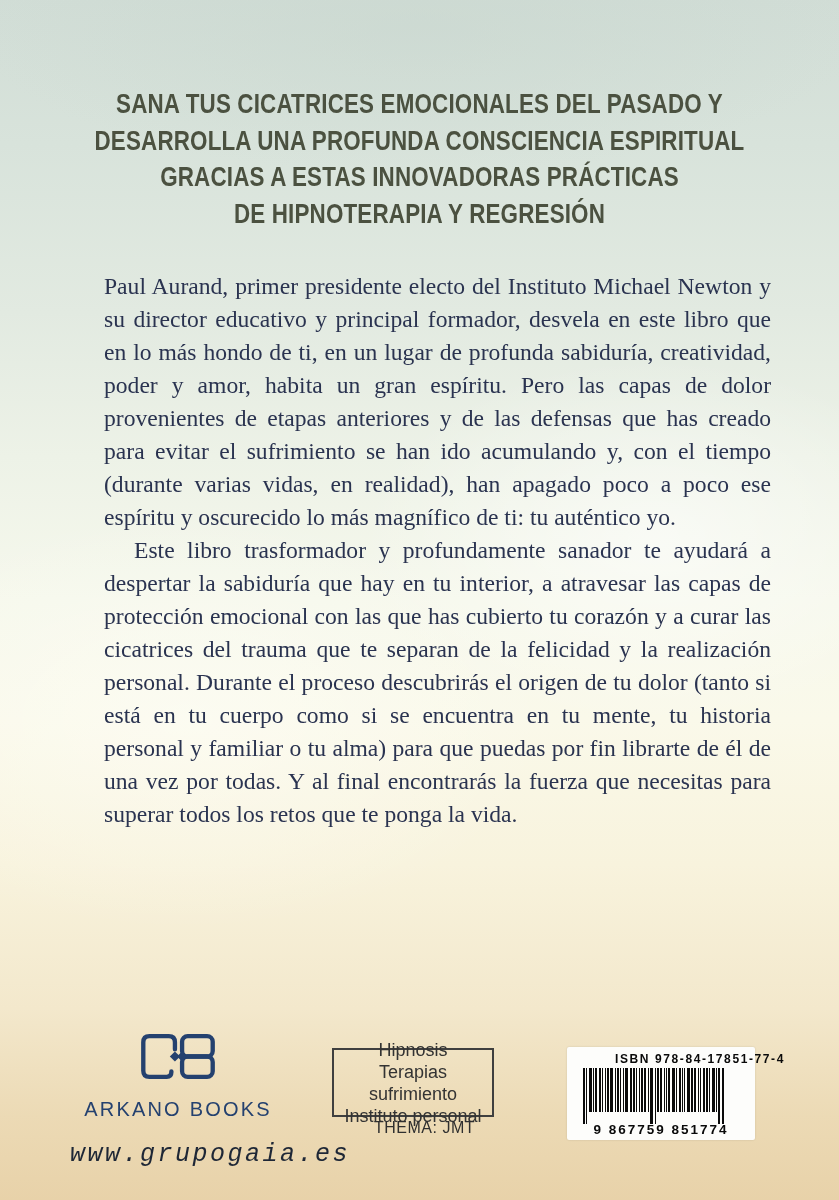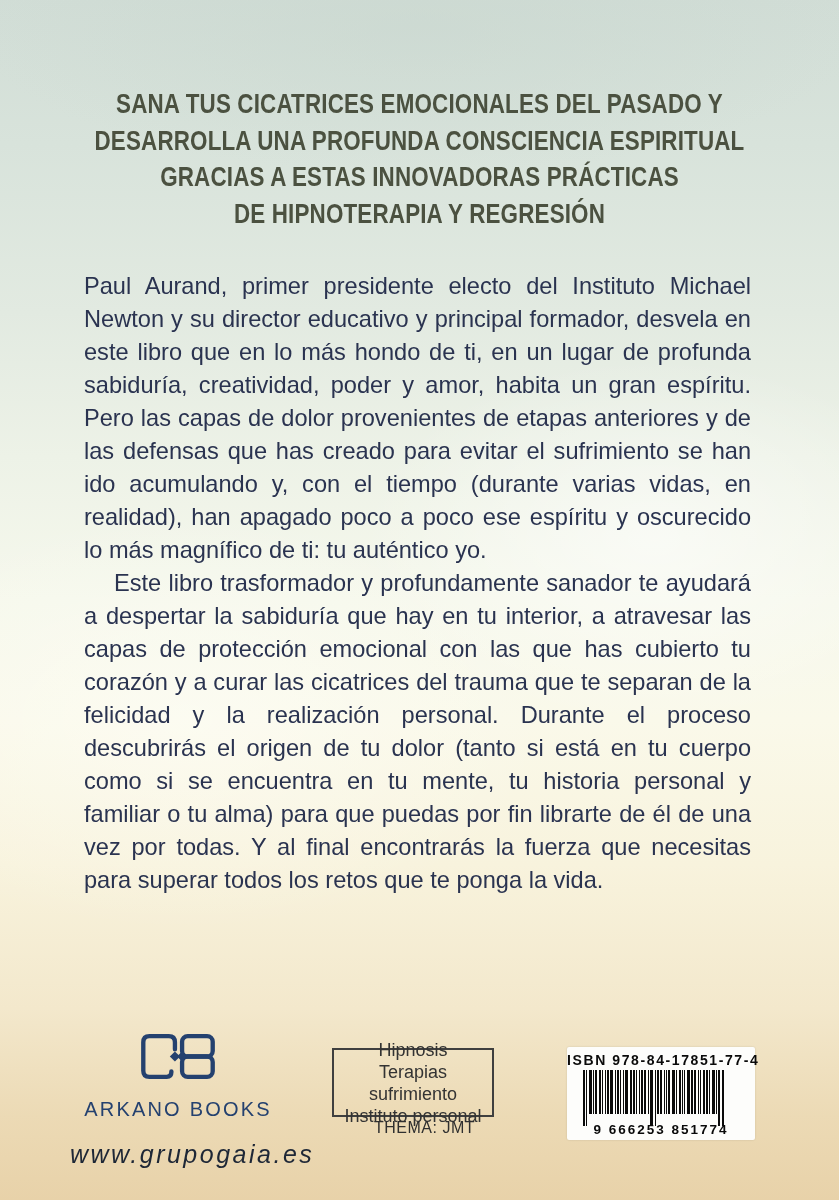--- a/index.html
+++ b/index.html
@@ -23,42 +23,42 @@
     text-align:center;
     font-weight:bold;font-size:28px;line-height:36.5px;
     letter-spacing:0.2px;
     color:#4b5140;
     transform:scaleX(0.8);
     transform-origin:50% 0;
   }
   .headline .hl{display:block;}
   
   .synopsis{
-    position:absolute;top:270px;left:84px;width:667px;
-    font-family:Liberation Sans, sans-serif;
+    position:absolute;top:270px;left:104px;width:667px;
+    font-family:Liberation Serif, serif;
     font-size:23.6px;line-height:33px;
     color:#2a3350;
     text-align:justify;
   }
   .synopsis p{margin:0;}
   .synopsis p + p{text-indent:30px;}
   
   .publisher{
     position:absolute;left:70px;top:1032px;width:216px;
     text-align:center;color:#24416f;
   }
   .publisher svg{display:block;margin:0 auto;}
   .publisher-name{
     margin-top:17px;
     font-size:20px;letter-spacing:2.2px;color:#24416f;
     white-space:nowrap;
   }
   .publisher-site{
     margin-top:19px;
-    font-family:Liberation Sans, sans-serif;font-style:italic;
+    font-family:Liberation Mono, monospace;font-style:italic;
     font-size:25px;letter-spacing:2.5px;color:#1e2736;
     white-space:nowrap;
   }
   .category-box{
     position:absolute;left:332px;top:1048px;width:162px;height:69px;
     border:2px solid #3f3f3f;box-sizing:border-box;
     display:flex;flex-direction:column;justify-content:center;
     text-align:center;
     font-size:18px;line-height:22px;color:#333333;
   }
@@ -68,22 +68,22 @@
     font-size:16px;color:#2f2f2f;letter-spacing:0.5px;
   }
   .barcode-panel{
     position:absolute;left:567px;top:1047px;width:188px;height:93px;
     background:#fdfdfb;border-radius:2px;
     box-shadow:0 0 2px rgba(0,0,0,0.15);
     text-align:center;
   }
   .isbn-label{
     margin-top:5px;
-    font-size:14px;font-weight:bold;letter-spacing:1.6px;
-    color:#0a0a0a;white-space:nowrap;
+    font-size:12px;font-weight:bold;letter-spacing:1.6px;
+    color:#0a0a0a;white-space:nowrap;padding-left:48px;
   }
   .barcode-bars{display:block;margin:2px auto 0 auto;}
   .barcode-digits{
     position:absolute;left:0;bottom:3px;width:100%;
     font-size:13.5px;font-weight:bold;letter-spacing:2px;
     color:#0a0a0a;white-space:nowrap;
   }
 </style>
 </head>
 <body>
@@ -168,16 +168,16 @@
         <rect x="121" y="0" width="1" height="44" fill="#0a0a0a"></rect>
         <rect x="123" y="0" width="1" height="44" fill="#0a0a0a"></rect>
         <rect x="126" y="0" width="2" height="44" fill="#0a0a0a"></rect>
         <rect x="129" y="0" width="2" height="44" fill="#0a0a0a"></rect>
         <rect x="132" y="0" width="1" height="44" fill="#0a0a0a"></rect>
         <rect x="135" y="0" width="3" height="44" fill="#0a0a0a"></rect>
         <rect x="139" y="0" width="1" height="44" fill="#0a0a0a"></rect>
         <rect x="141" y="0" width="2" height="56" fill="#0a0a0a"></rect>
         <rect x="145" y="0" width="2" height="56" fill="#0a0a0a"></rect>
       </svg>
-    <div class="barcode-digits">9 666253 851774</div>
+    <div class="barcode-digits">9 867759 851774</div>
   </div>
 
 </div>
 
 </body></html>

